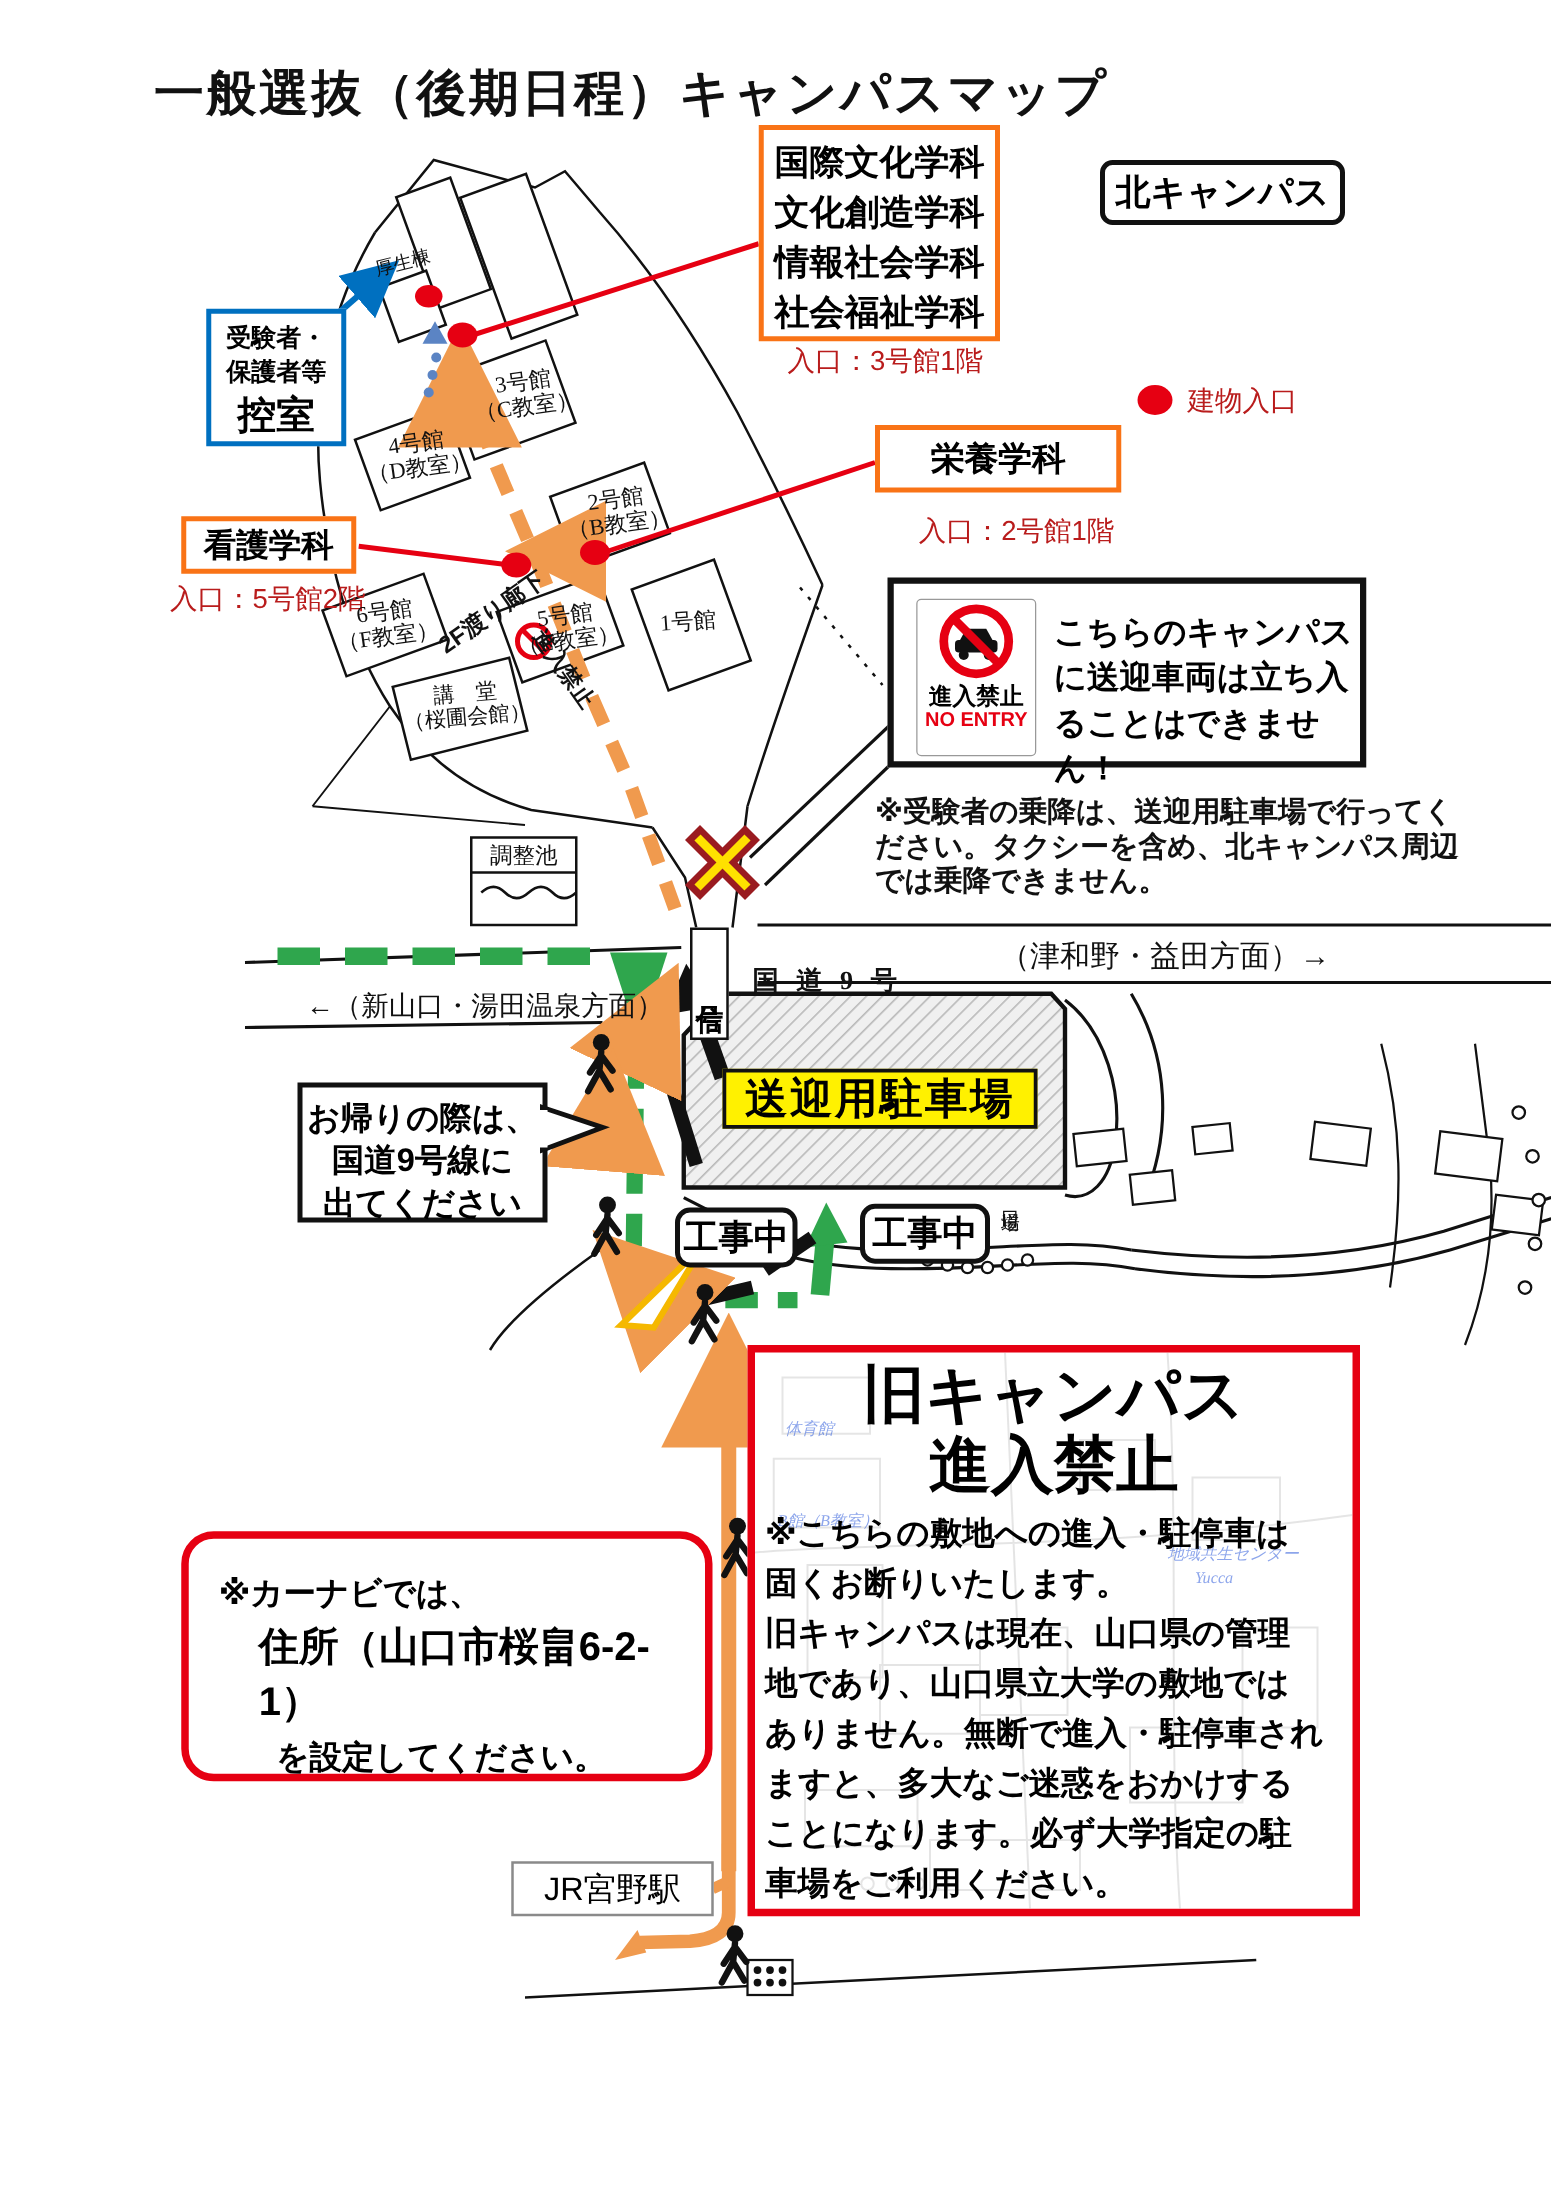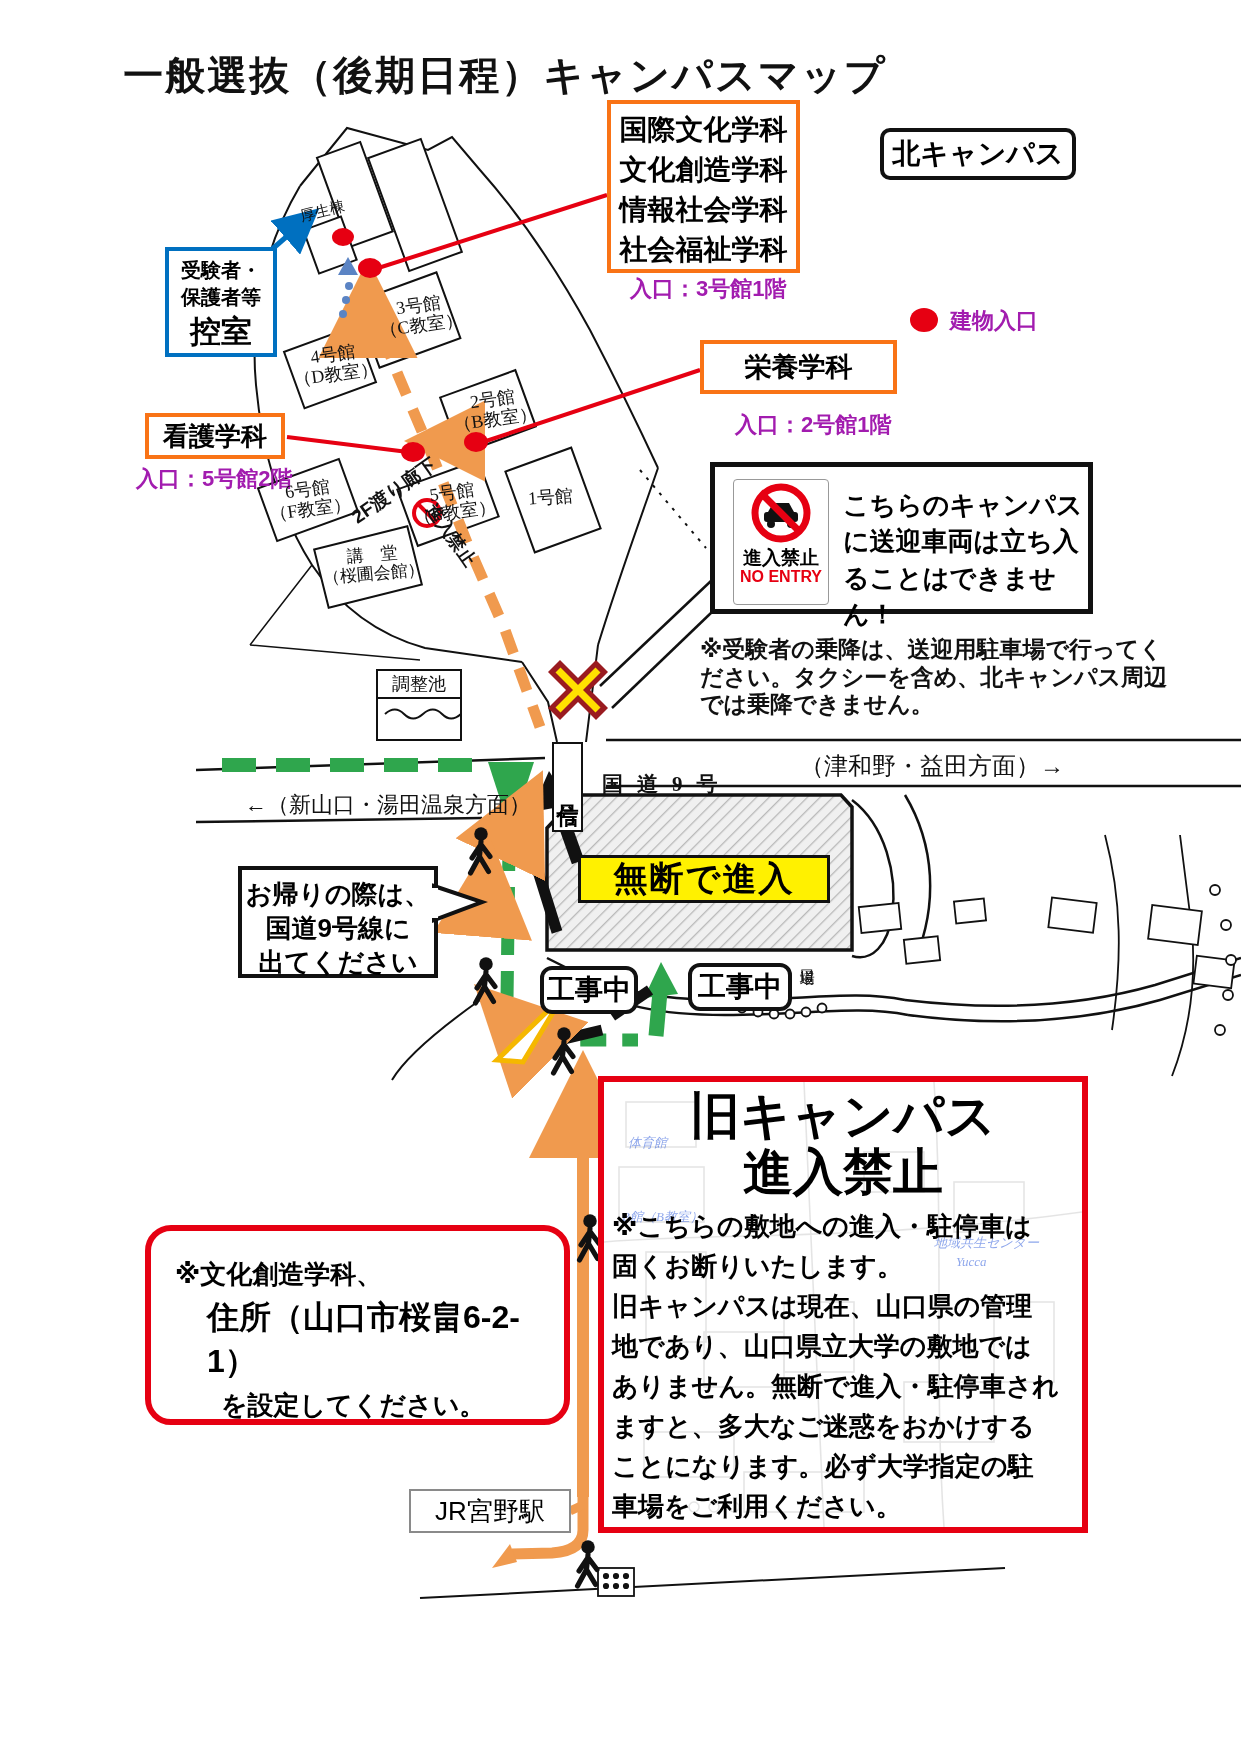--- a/index.html
+++ b/index.html
@@ -8,21 +8,21 @@
   .abs{position:absolute;}
   .serif{font-family:"Liberation Serif","DejaVu Serif",serif;}
   .ctr{text-align:center;}
   .bold{font-weight:700;}
   .red{color:#e60012;}
   svg{display:block;}
   #baseSvg{position:absolute;left:0;top:0;z-index:1;}
   .lbl{position:absolute;z-index:4;color:#111;line-height:1.15;}
   .box{position:absolute;z-index:5;background:#fff;box-sizing:border-box;}
   .redbox{border:4px solid #f97316;}
-  .entr{font-size:22px;font-weight:700;color:#a21caf;white-space:nowrap;}
+  .entr{font-size:22px;font-weight:400;color:#b91c1c;white-space:nowrap;}
   .bl{font-size:18px;font-family:"Liberation Serif","DejaVu Serif",serif;
       text-align:center;line-height:1.1;transform:rotate(-8deg);white-space:nowrap;}
   .fade-lbl{position:absolute;color:#1d4ed8;opacity:.5;font-size:13px;white-space:nowrap;
       font-family:"Liberation Serif","DejaVu Serif",serif;font-style:italic;}
 </style>
 </head>
 <body>
 
 <div id="canvas">
 
@@ -270,21 +270,21 @@
 
   <div class="box ctr" style="left:552px;top:742px;width:31px;height:90px;border:2.5px solid #111;
        display:flex;align-items:center;justify-content:center;">
     <span style="writing-mode:vertical-rl;font-size:22px;font-weight:700;">信号</span>
     </div>
   <div class="lbl serif" style="left:602px;top:772px;font-size:21px;font-weight:700;letter-spacing:14px;">国道9号</div>
   <div class="lbl" style="left:245px;top:792px;font-size:22px;">←（新山口・湯田温泉方面）</div>
   <div class="lbl" style="left:800px;top:752px;font-size:24px;">（津和野・益田方面）→</div>
 
   <div class="box ctr" style="left:578px;top:855px;width:252px;height:48px;background:#fff100;border:3px solid #111;
-       display:flex;align-items:center;justify-content:center;font-size:34px;font-weight:800;letter-spacing:2px;">無断で進入</div>
+       display:flex;align-items:center;justify-content:center;font-size:34px;font-weight:800;letter-spacing:2px;">送迎用駐車場</div>
 
   <div class="box ctr" style="left:238px;top:866px;width:200px;height:112px;border:4px solid #111;
        font-size:26px;font-weight:600;line-height:1.3;padding-top:8px;">
     <div>お帰りの際は、</div>
     <div>国道9号線に</div>
     <div>出てください</div>
   </div>
   <svg class="abs" style="left:432px;top:880px;z-index:6;" width="56" height="48">
     <polygon points="2,6 50,22 2,40" fill="#fff" stroke="#111" stroke-width="4"></polygon>
     <rect x="0" y="8" width="6" height="30" fill="#fff"></rect>
@@ -330,21 +330,21 @@
 固くお断りいたします。
 旧キャンパスは現在、山口県の管理
 地であり、山口県立大学の敷地では
 ありません。無断で進入・駐停車され
 ますと、多大なご迷惑をおかけする
 ことになります。必ず大学指定の駐
 車場をご利用ください。</div>
   </div>
 
   <div class="box" style="left:145px;top:1225px;width:425px;height:200px;border:6px solid #e60012;border-radius:26px;">
-    <div style="margin:26px 0 0 24px;font-size:26px;font-weight:600;">※文化創造学科、</div>
+    <div style="margin:26px 0 0 24px;font-size:26px;font-weight:600;">※カーナビでは、</div>
     <div style="margin:4px 0 0 56px;font-size:32px;font-weight:800;">住所（山口市桜畠6-2-1）</div>
     <div style="margin:4px 0 0 70px;font-size:26px;font-weight:600;">を設定してください。</div>
   </div>
 
   <div class="box ctr" style="left:409px;top:1489px;width:162px;height:44px;border:2px solid #8a8a8a;
        display:flex;align-items:center;justify-content:center;font-size:26px;">JR宮野駅</div>
 
 </div>
 
 </body></html>

